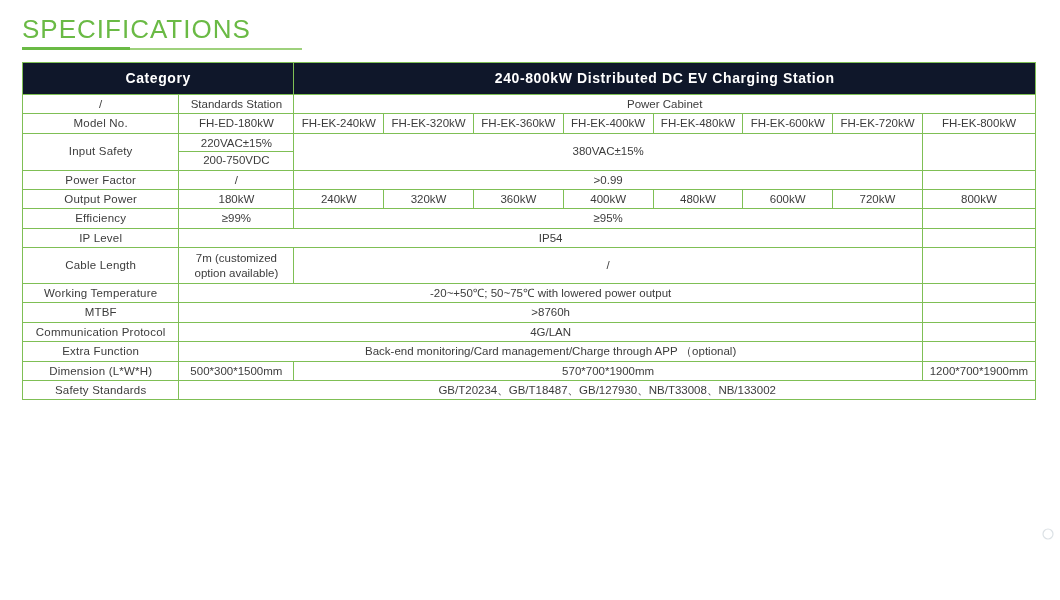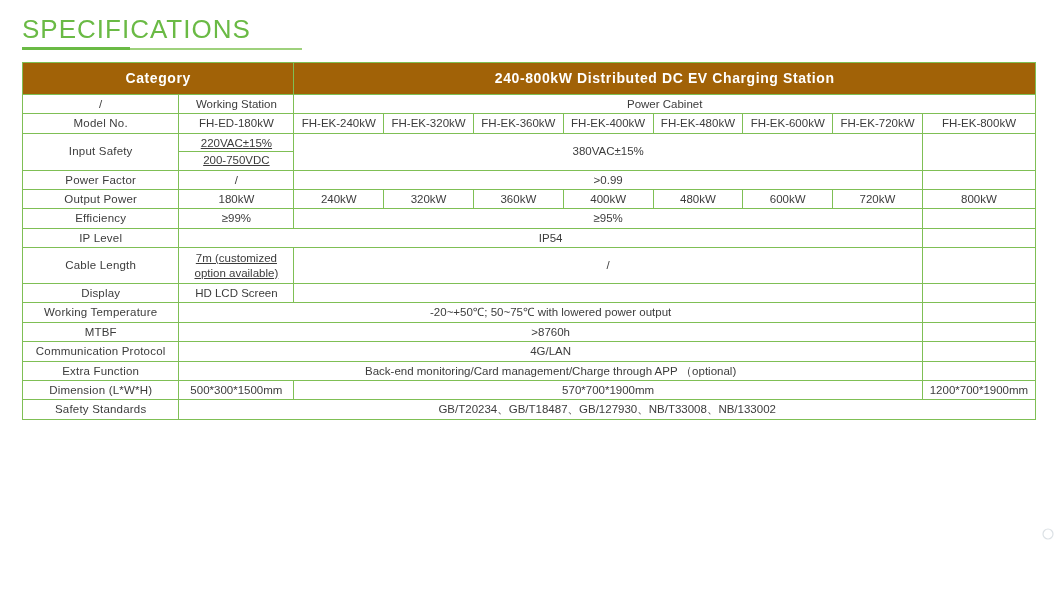--- a/index.html
+++ b/index.html
@@ -57,21 +57,21 @@
   table.spec td, table.spec th {
     border: 1px solid #7fbf55;
     text-align: center;
     vertical-align: middle;
     padding: 2px 3px;
     color: #3c3c3c;
     font-weight: normal;
     line-height: 1.25;
   }
   tr.head td {
-    background: #a16207;
+    background: #0f172a;
     color: #ffffff;
     font-size: 14px;
     font-weight: bold;
     letter-spacing: 0.6px;
     height: 27px;
   }
   tr.head td.cat {
     font-size: 14px;
   }
   td.label {
@@ -80,21 +80,20 @@
     letter-spacing: 0.2px;
   }
   td.sub {
     width: 114px;
   }
   .stack {
     display: block;
   }
   .stack > span {
     display: block;
-    text-decoration: underline;
   }
   .divline {
     border-bottom: 1px solid #7fbf55;
     margin: 0 -3px 1px -3px;
     padding-bottom: 1px;
   }
   .wm {
     position: absolute;
     right: 4px;
     bottom: 0px;
@@ -126,21 +125,21 @@
       <col style="width:112px">
     </colgroup>
     <tbody>
       <tr class="head">
         <td class="cat" colspan="2">Category</td>
         <td colspan="8">240-800kW Distributed DC EV Charging Station</td>
       </tr>
 
       <tr class="r">
         <td class="label">/</td>
-        <td class="sub">Working Station</td>
+        <td class="sub">Standards Station</td>
         <td colspan="8">Power Cabinet</td>
       </tr>
 
       <tr class="r">
         <td class="label">Model No.</td>
         <td class="sub">FH-ED-180kW</td>
         <td>FH-EK-240kW</td>
         <td>FH-EK-320kW</td>
         <td>FH-EK-360kW</td>
         <td>FH-EK-400kW</td>
@@ -204,26 +203,20 @@
         <td class="sub">
           <span class="stack">
             <span>7m (customized</span>
             <span>option available)</span>
           </span>
         </td>
         <td colspan="7">/</td>
         <td></td>
       </tr>
 
-      <tr class="r">
-        <td class="label">Display</td>
-        <td class="sub">HD LCD Screen</td>
-        <td colspan="7"></td>
-        <td></td>
-      </tr>
 
       <tr class="r">
         <td class="label">Working Temperature</td>
         <td colspan="8">-20~+50℃; 50~75℃ with lowered power output</td>
         <td></td>
       </tr>
 
       <tr class="r">
         <td class="label">MTBF</td>
         <td colspan="8">&gt;8760h</td>

